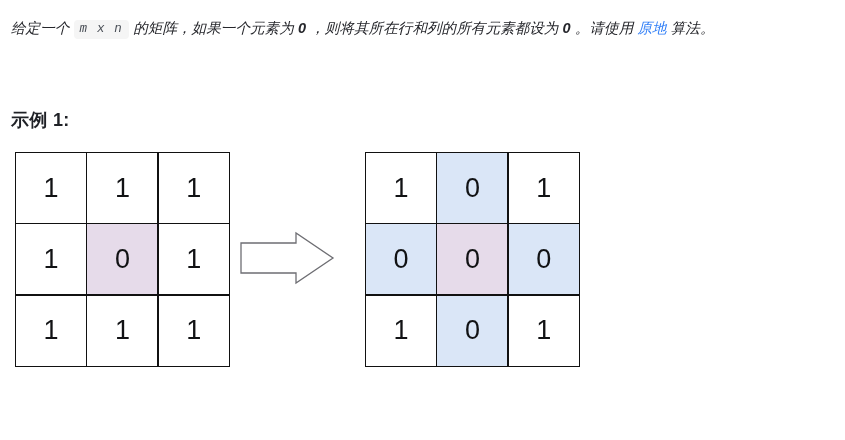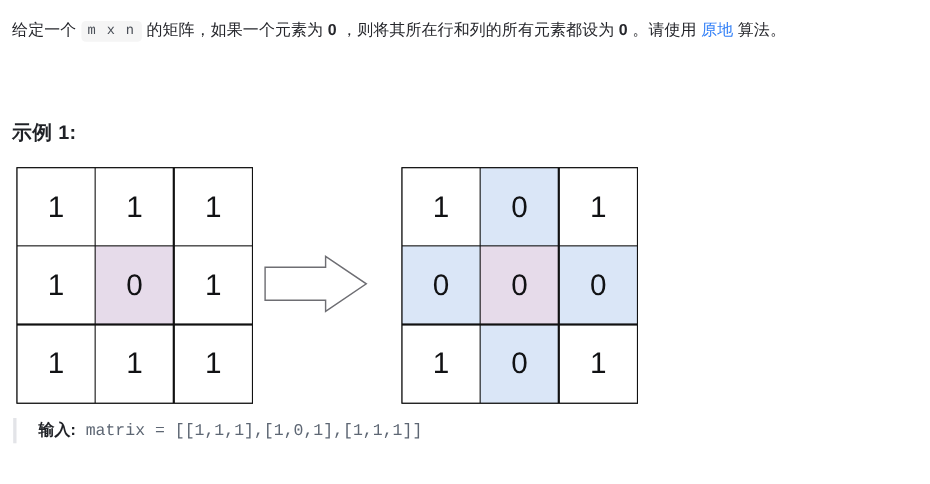--- a/index.html
+++ b/index.html
@@ -20,20 +20,21 @@
   .statement {
     position: absolute;
     left: 11px;
     top: 16px;
     width: 830px;
     font-size: 14.5px;
     line-height: 24px;
     color: #25262b;
     letter-spacing: 0.1px;
     white-space: nowrap;
+    font-style: italic;
   }
   .statement .b {
     font-weight: bold;
   }
   .code-inline {
     font-family: "Liberation Mono", "DejaVu Sans Mono", monospace;
     font-size: 12.5px;
     background: #f5f5f5;
     border-radius: 4px;
     padding: 2px 6px 3px 6px;
@@ -149,14 +150,13 @@
     <div class="cell">1</div>
     <div class="cell hl-blue">0</div>
     <div class="cell hl-purple">0</div>
     <div class="cell hl-blue">0</div>
     <div class="cell">1</div>
     <div class="cell hl-blue">0</div>
     <div class="cell">1</div>
   </div>
 
 <div class="io-block">
-  <div class="io-line"><span class="io-label">输入:</span><span> matrix = [[1,1,1],[1,0,1],[1,1,1]]</span></div>
 </div>
 
 </body></html>

